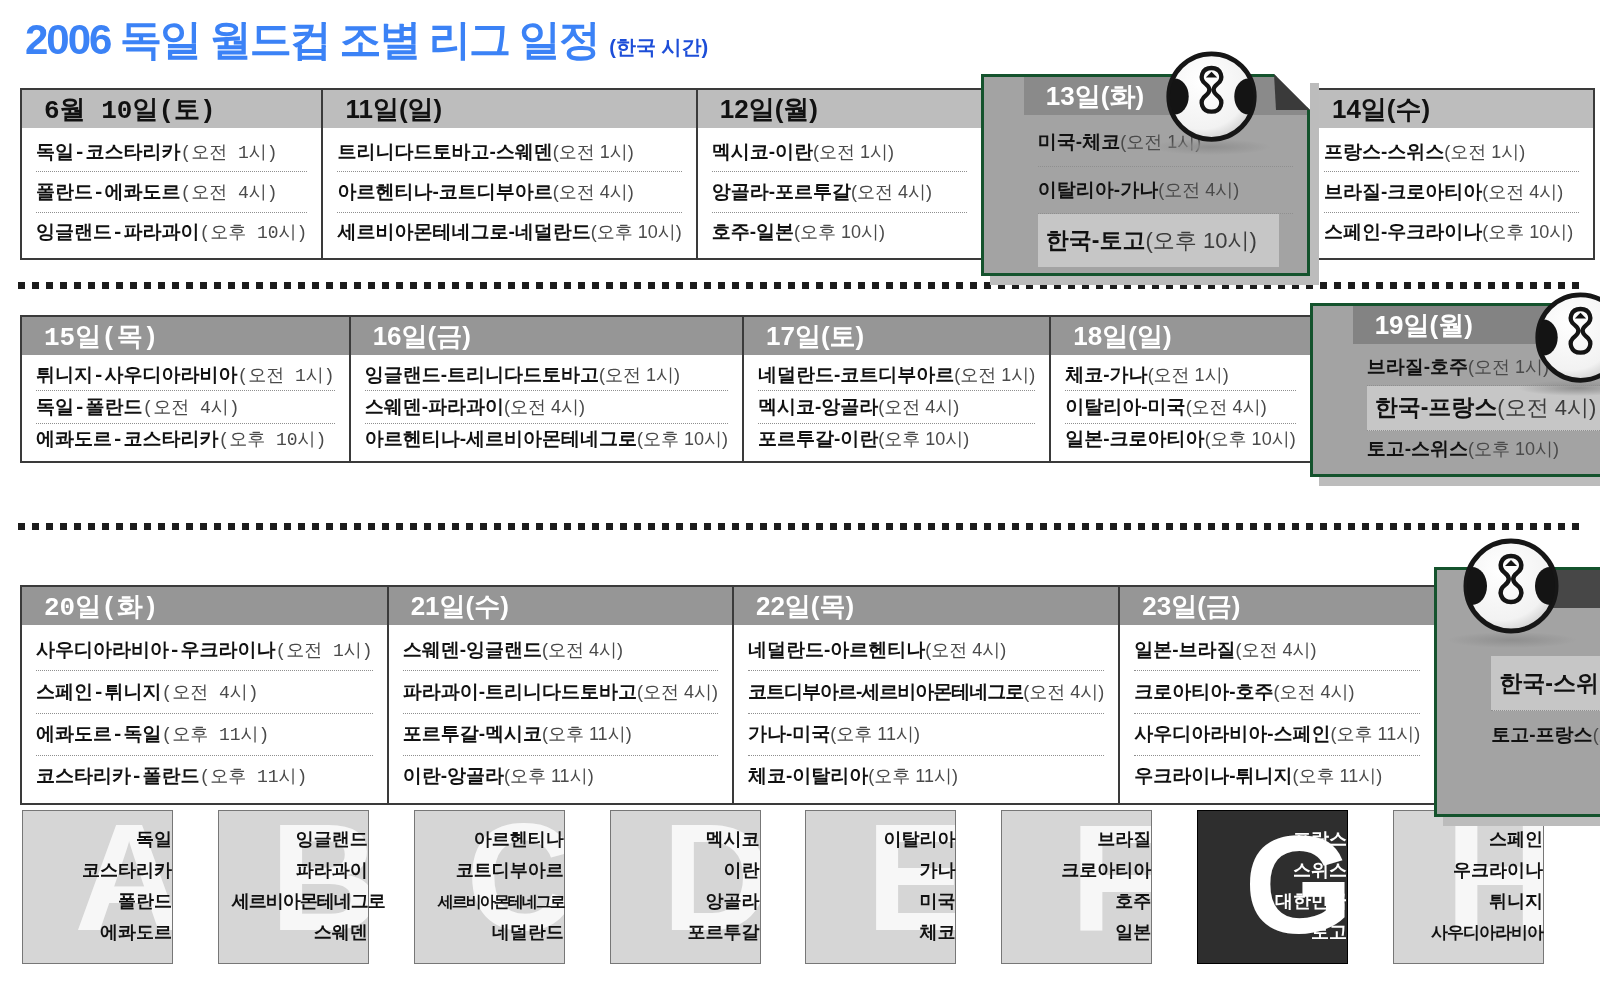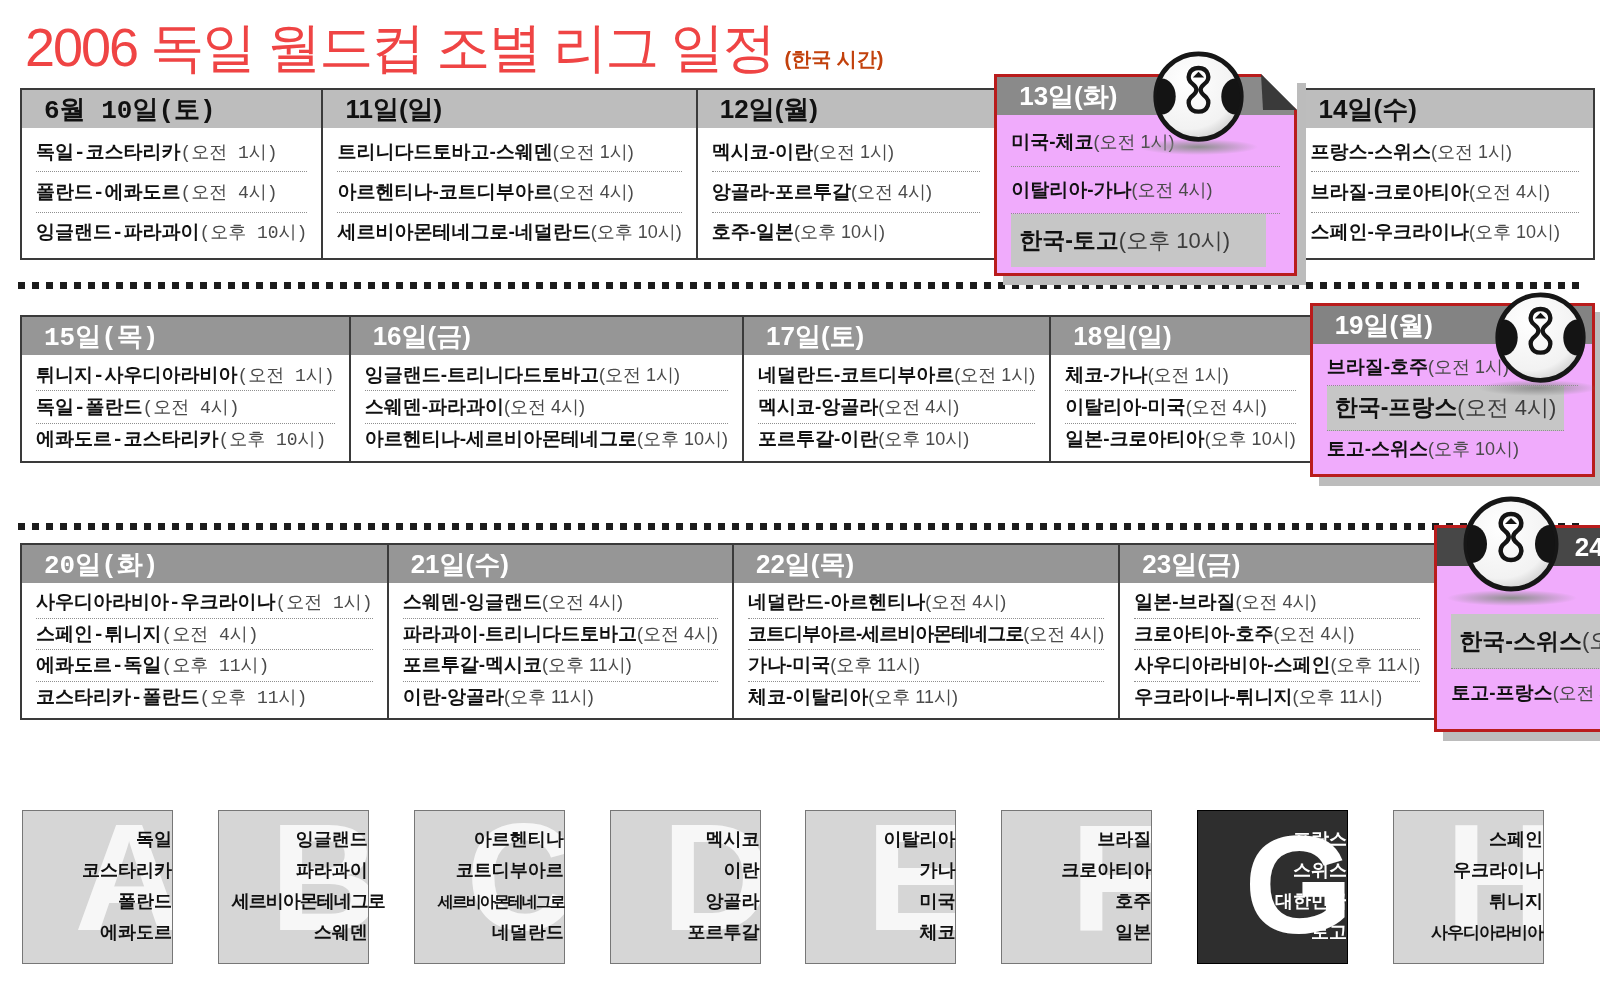--- a/index.html
+++ b/index.html
@@ -1,41 +1,41 @@
 <!DOCTYPE html>
 <html><head>
 <meta charset="utf-8">
 <style>
   html,body{margin:0;padding:0;background:#fff;}
   body{font-family:"Liberation Sans","DejaVu Sans",sans-serif;}
   .canvas{position:relative;width:1600px;height:996px;background:#fff;overflow:hidden;}
 
   
   .title-wrap{position:absolute;left:25px;top:12px;white-space:nowrap;}
-  .title-main{font-size:54px;font-weight:normal;color:#ef4444;letter-spacing:-2px;}
-  .title-note{font-size:20px;font-weight:bold;color:#c2410c;margin-left:6px;}
+  .title-main{font-size:42px;font-weight:bold;color:#3b82f6;letter-spacing:-2px;}
+  .title-note{font-size:20px;font-weight:bold;color:#1d4ed8;margin-left:6px;}
 
   
   .row{position:absolute;left:20px;width:1575px;display:flex;}
   .row1{top:88px;height:172px;}
   .row2{top:315px;height:148px;}
-  .row3{top:543px;height:177px;}
+  .row3{top:585px;height:220px;}
   .card{flex:1;border:2px solid #3a3a3a;margin-left:-2px;background:#fff;display:flex;flex-direction:column;position:relative;}
   .card:first-child{margin-left:0;font-family:Liberation Mono, monospace;}
   .card-header{height:38px;flex:0 0 38px;display:flex;align-items:center;padding:0 22px;font-size:26px;font-weight:bold;}
   .hdr-light{background:#bdbdbd;color:#111;}
   .hdr-mid{background:#969696;color:#fff;}
   .card-body{flex:1;display:flex;flex-direction:column;justify-content:space-evenly;padding:4px 14px 6px 14px;text-align:center;}
   .match{flex:1;display:flex;align-items:center;border-bottom:1px dotted #8f8f8f;white-space:nowrap;}
   .match:last-child{border-bottom:none;}
   .teams{font-weight:bold;font-size:19px;color:#111;}
   .time{font-size:18px;color:#4a4a4a;}
 
   
-  .pop{z-index:6;border:3px solid #b91c1c;box-shadow:9px 9px 0 #bcbcbc;background:#f0abfc;}
+  .pop{z-index:6;border:3px solid #14532d;box-shadow:9px 9px 0 #bcbcbc;background:#a3a3a3;padding-left:40px;}
   .pop13{top:-14px;height:calc(100% + 24px);}
   .pop19{top:-12px;height:calc(100% + 20px);}
   .pop24{top:-18px;height:calc(100% + 24px);}
   .pop13 .card-header{background:#8a8a8a;color:#fff;}
   .pop19 .card-header{background:#838383;color:#fff;}
   .pop24 .card-header{background:#474747;color:#fff;justify-content:flex-end;padding-right:44px;}
   .match.hl{background:#c6c6c6;padding:3px 8px;margin-right:14px;}
   .match.hl .teams{font-size:23px;}
   .match.hl .time{font-size:22px;color:#3c3c3c;}
   .pop24 .card-body{justify-content:flex-start;padding-top:48px;}

